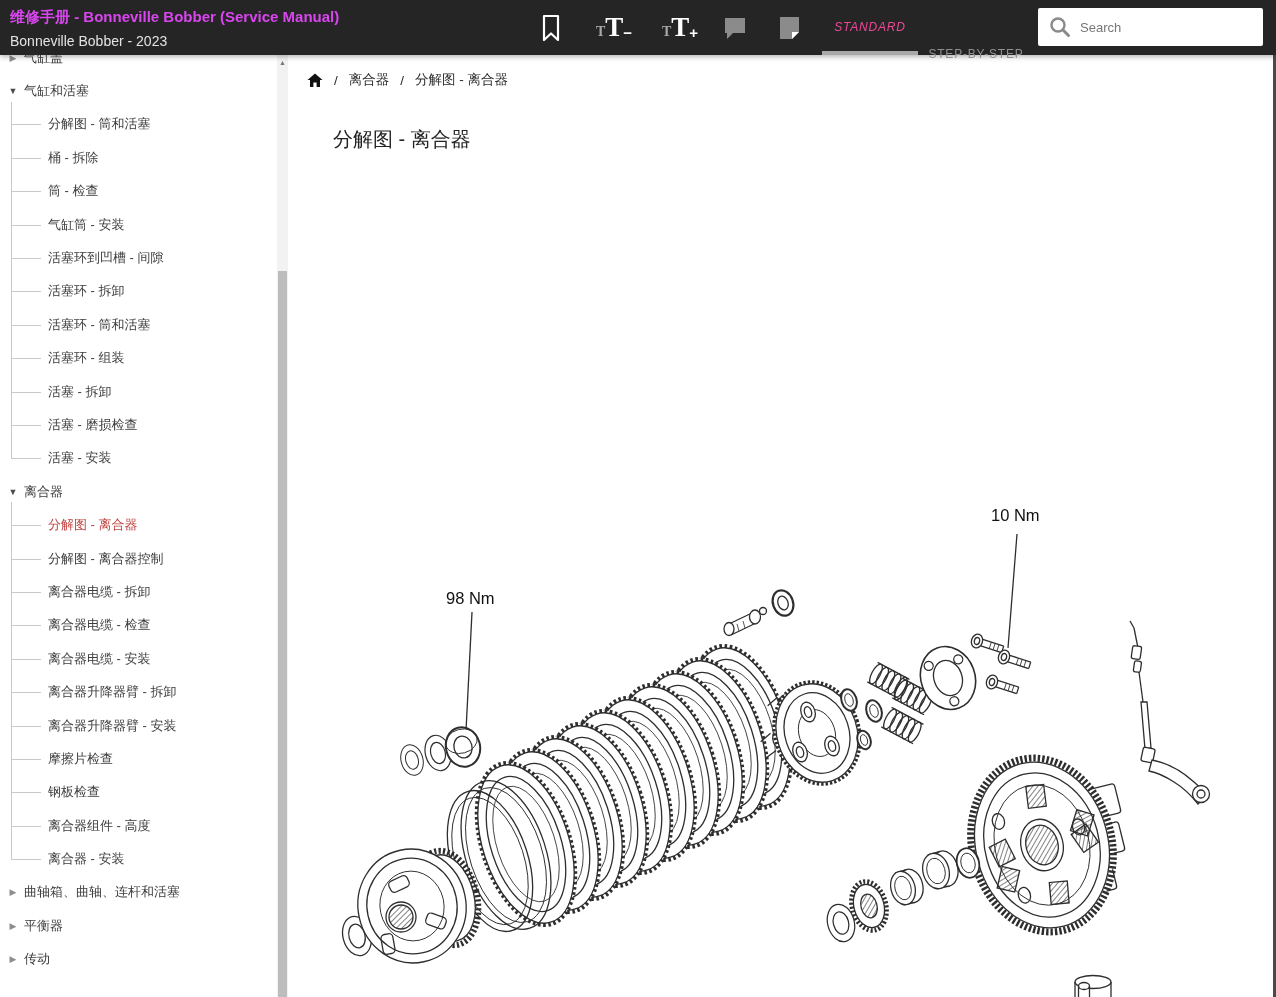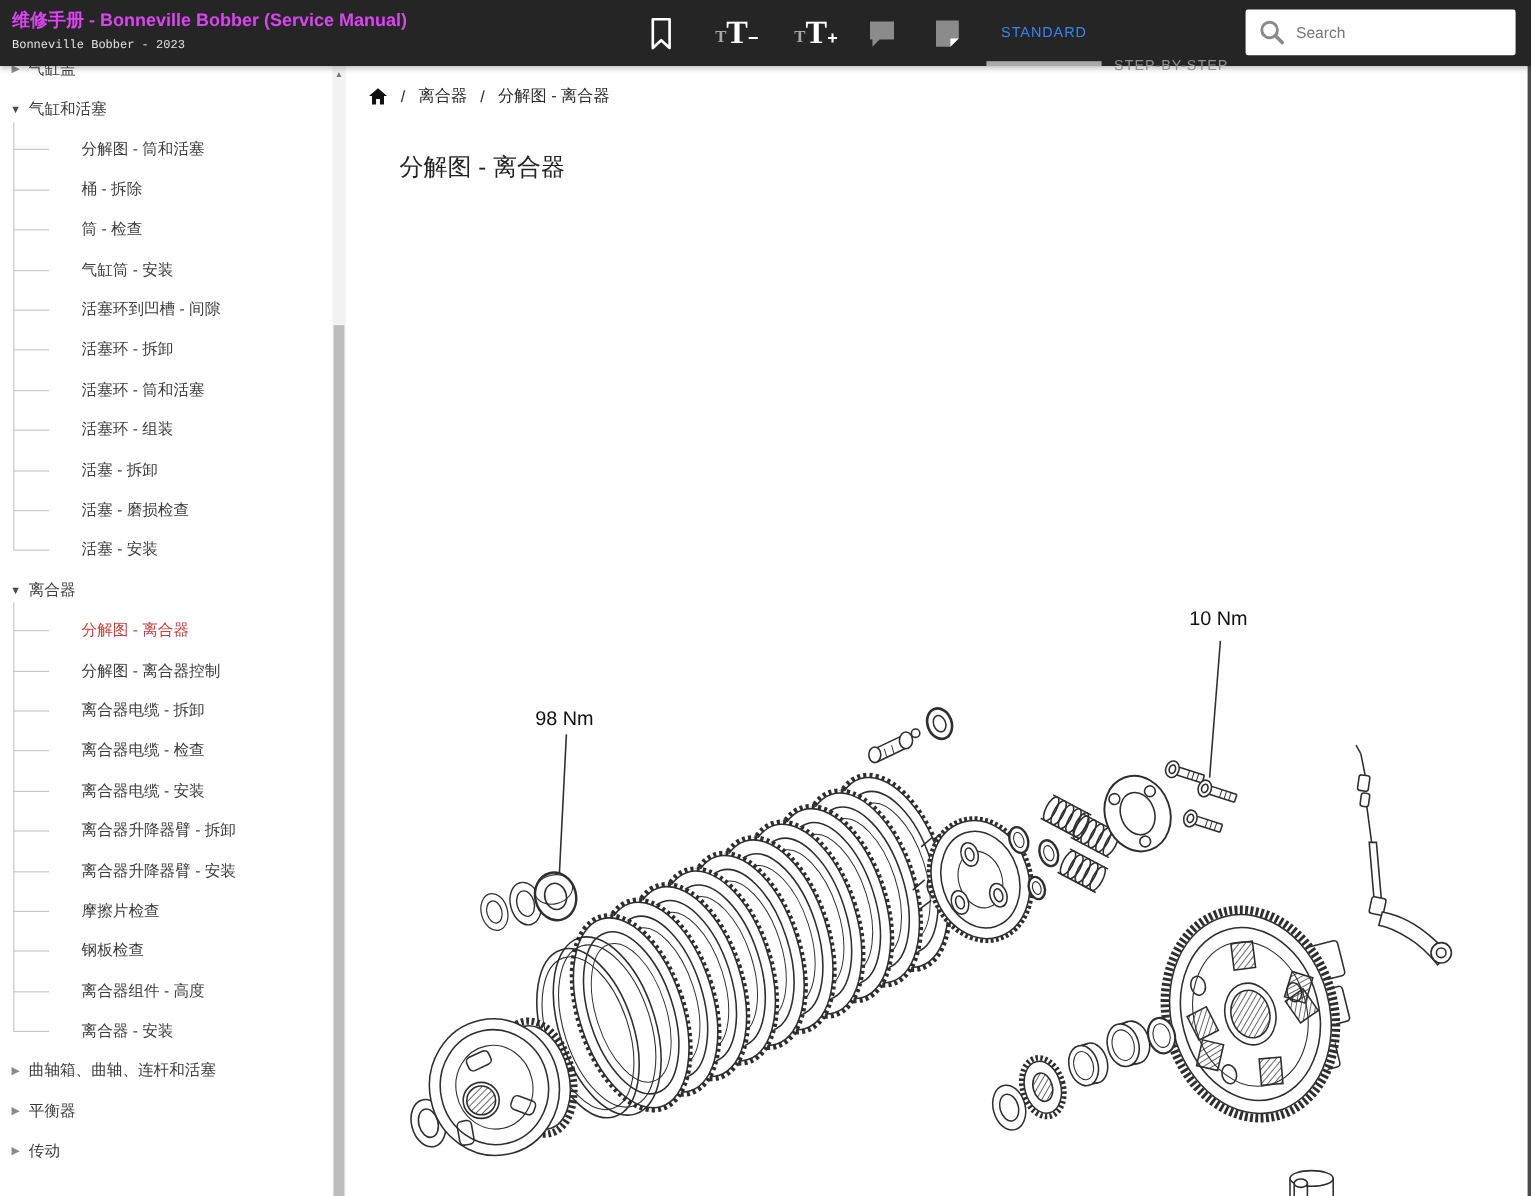--- a/index.html
+++ b/index.html
@@ -4,60 +4,60 @@
 <style>
   * { margin:0; padding:0; box-sizing:border-box; }
   html,body { width:1276px; height:997px; overflow:hidden; background:#fff;
               font-family:"Liberation Sans","DejaVu Sans",sans-serif; }
 
   
   .header { position:absolute; left:0; top:0; width:1276px; height:55px;
             background:#252525; z-index:30; box-shadow:0 2px 5px rgba(0,0,0,.28); }
   .hd-title { position:absolute; left:10px; top:8px; color:#d946ef; font-size:15px;
               font-weight:bold; white-space:nowrap; }
-  .hd-sub   { position:absolute; left:10px; top:33px; color:#e3e3e3; font-size:10px;font-family:Liberation Mono, monospace; }
+  .hd-sub   { position:absolute; left:10px; top:33px; color:#e3e3e3; font-size:14px; }
   .hicon { position:absolute; top:0; height:55px; display:flex; align-items:center;
            justify-content:center; cursor:pointer; }
   .ic-bookmark { left:536px; width:30px; }
   .ic-fdec { left:588px; width:52px; }
   .ic-finc { left:654px; width:52px; }
   .ic-comment { left:718px; width:34px; }
   .ic-note { left:772px; width:34px; }
   .tt { display:flex; align-items:flex-end; line-height:1;
         font-family:"Liberation Serif","DejaVu Serif",serif; }
   .tt .tsm { font-size:14px; color:#a9a9a9; font-weight:bold; padding-bottom:2px; }
   .tt .tbg { font-size:27px; color:#fff; font-weight:bold; }
   .tt .tsign { font-size:15px; color:#fff; font-weight:bold; padding-bottom:1px;
                font-family:"Liberation Sans",sans-serif; }
   .tab { position:absolute; top:0; height:55px; line-height:55px; text-align:center;
          font-size:12px; letter-spacing:.8px; color:#8f8f8f; cursor:pointer; }
   .tab-standard { left:822px; width:96px; }
   .tab-sbs { left:928px; width:96px;margin-top:27px; }
-  .tab.active { color:#3b82f6; }
+  .tab.active { color:#ec4899;font-style:italic; }
   .tab.active::after { content:""; position:absolute; left:0; right:0; bottom:0;
                        height:4px; background:#a9a9a9; }
   .searchbox { position:absolute; left:1038px; top:8px; width:225px; height:38px;
                background:#fff; border-radius:2px; display:flex; align-items:center;
                padding-left:10px; }
   .searchbox input { border:none; outline:none; font-size:13px; color:#333;
                      width:170px; margin-left:8px; background:transparent;
                      font-family:Liberation Sans, sans-serif; }
   .searchbox input::placeholder { color:#777; }
 
   
   .sidebar { position:absolute; left:0; top:55px; width:277px; bottom:0;
              background:#fff; overflow:hidden; z-index:5; }
   .tree { margin-top:-14px; }
   .side-row { height:33.4px; display:flex; align-items:center; position:relative;
               font-size:13px; color:#3d3d3d; cursor:pointer; white-space:nowrap; }
   .branch .arrow { width:12px; margin-left:7px; font-size:9px; color:#4c4c4c;
                    text-align:center; flex:0 0 auto; }
   .branch.collapsed .arrow { color:#8d8d8d; }
   .branch .lbl { margin-left:5px; }
-  .child { padding-left:68px; }
+  .child { padding-left:48px; }
   .child::before { content:""; position:absolute; left:11px; top:50%; width:30px;
                    height:1px; background:#c9c9c9; }
   .child.selected .lbl { color:#bf4341; }
   .children { position:relative; }
   .children::before { content:""; position:absolute; left:11px; top:-6px;
                       width:1px; height:calc(100% - 11px); background:#c9c9c9; }
 
   
   .sb-scroll { position:absolute; left:277px; top:55px; width:11px; bottom:0;
                background:#f2f2f2; z-index:6; }

